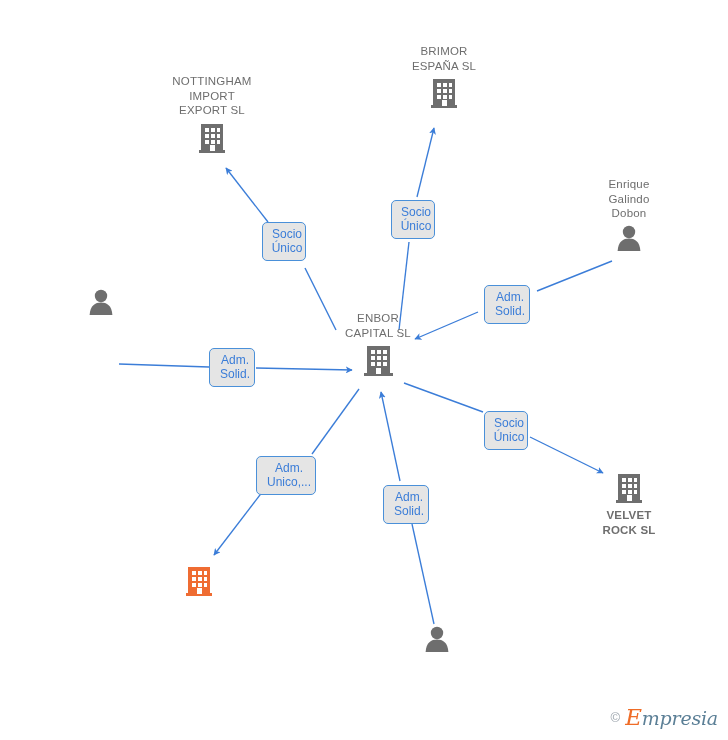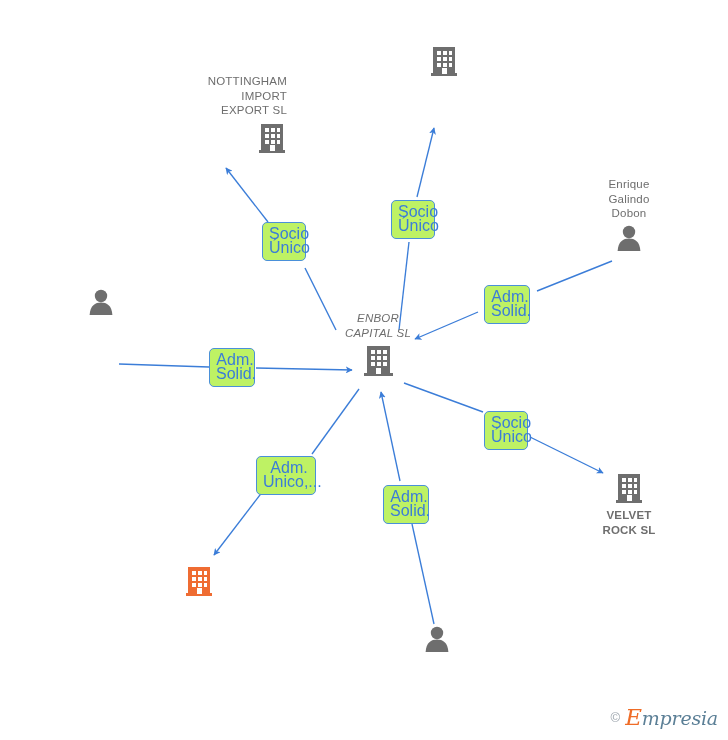--- a/index.html
+++ b/index.html
@@ -43,25 +43,25 @@
   .node.label-above .label { margin-bottom: 3px; }
   .node.label-below .label { margin-top: 3px; }
   .node.highlight .label {
     color: #555555;
     font-weight: bold;
     letter-spacing: 0.3px;
   }
   
   .edge-label {
     position: absolute;
-    background: #bef264;
+    background: #e5e5e5;
     border: 1px solid #4a90d9;
     border-radius: 5px;
     color: #3b7dd8;
-    font-size: 16px;
+    font-size: 12px;
     line-height: 14px;
     text-align: center;
     padding: 4px 0 5px 6px;
     white-space: pre-line;
     box-sizing: border-box;
   }
   
   #watermark {
     position: absolute;
     right: 10px;
@@ -115,21 +115,21 @@
     <path d="M 530 437 L 603 473" marker-end="url(#arrow)"></path>
 
     <path d="M 359 389 L 312 454"></path>
     <path d="M 263 491 L 214 555" marker-end="url(#arrow)"></path>
 
     <path d="M 434 624 L 412 524"></path>
     <path d="M 400 481 L 381 392" marker-end="url(#arrow)"></path>
   </g>
 </svg>
 
-<div class="node label-above" style="left:212px; top:74px;text-align:right;">
+<div class="node label-above" style="left:212px; top:74px;">
   <span class="label">NOTTINGHAM
 IMPORT
 EXPORT  SL</span>
   <span class="icon">
     <svg width="30" height="34" viewBox="0 0 30 34">
       <rect x="4" y="3" width="22" height="27" fill="#6e6e6e"></rect>
       <rect x="2" y="29" width="26" height="3" fill="#6e6e6e"></rect>
       <g fill="#ffffff">
         <rect x="8" y="7" width="4" height="4"></rect>
           <rect x="14" y="7" width="4" height="4"></rect>
@@ -140,20 +140,22 @@
         <rect x="8" y="19" width="4" height="4"></rect>
           <rect x="14" y="19" width="4" height="4"></rect>
           <rect x="20" y="19" width="3" height="4"></rect>
         <rect x="13" y="24" width="5" height="6"></rect>
       </g>
     </svg>
   </span>
 </div>
 
 <div class="node label-above" style="left:444px; top:44px;">
+  <span class="label">BRIMOR
+ESPAÑA  SL</span>
   <span class="icon">
     <svg width="30" height="34" viewBox="0 0 30 34">
       <rect x="4" y="3" width="22" height="27" fill="#6e6e6e"></rect>
       <rect x="2" y="29" width="26" height="3" fill="#6e6e6e"></rect>
       <g fill="#ffffff">
         <rect x="8" y="7" width="4" height="4"></rect>
           <rect x="14" y="7" width="4" height="4"></rect>
           <rect x="20" y="7" width="3" height="4"></rect>
         <rect x="8" y="13" width="4" height="4"></rect>
           <rect x="14" y="13" width="4" height="4"></rect>
@@ -181,21 +183,21 @@
 
 <div class="node label-above" style="left:101px; top:288px;">
   <span class="icon">
     <svg width="28" height="28" viewBox="0 0 28 28">
       <circle cx="14" cy="8" r="6.2" fill="#6e6e6e"></circle>
       <path d="M 2.6 27 C 3.2 17.6 8.2 14.6 14 14.6 C 19.8 14.6 24.8 17.6 25.4 27 Z" fill="#6e6e6e"></path>
     </svg>
   </span>
 </div>
 
-<div class="node label-above" style="left:378px; top:311px;font-style:italic;">
+<div class="node label-above" style="left:378px; top:311px;">
   <span class="label">ENBOR
 CAPITAL  SL</span>
   <span class="icon">
     <svg width="32" height="36" viewBox="0 0 32 36">
       <rect x="5" y="3" width="23" height="28" fill="#6e6e6e"></rect>
       <rect x="2" y="30" width="29" height="3" fill="#6e6e6e"></rect>
       <g fill="#ffffff">
         <rect x="9" y="7" width="4" height="4"></rect>
           <rect x="15" y="7" width="4" height="4"></rect>
           <rect x="21" y="7" width="4" height="4"></rect>

